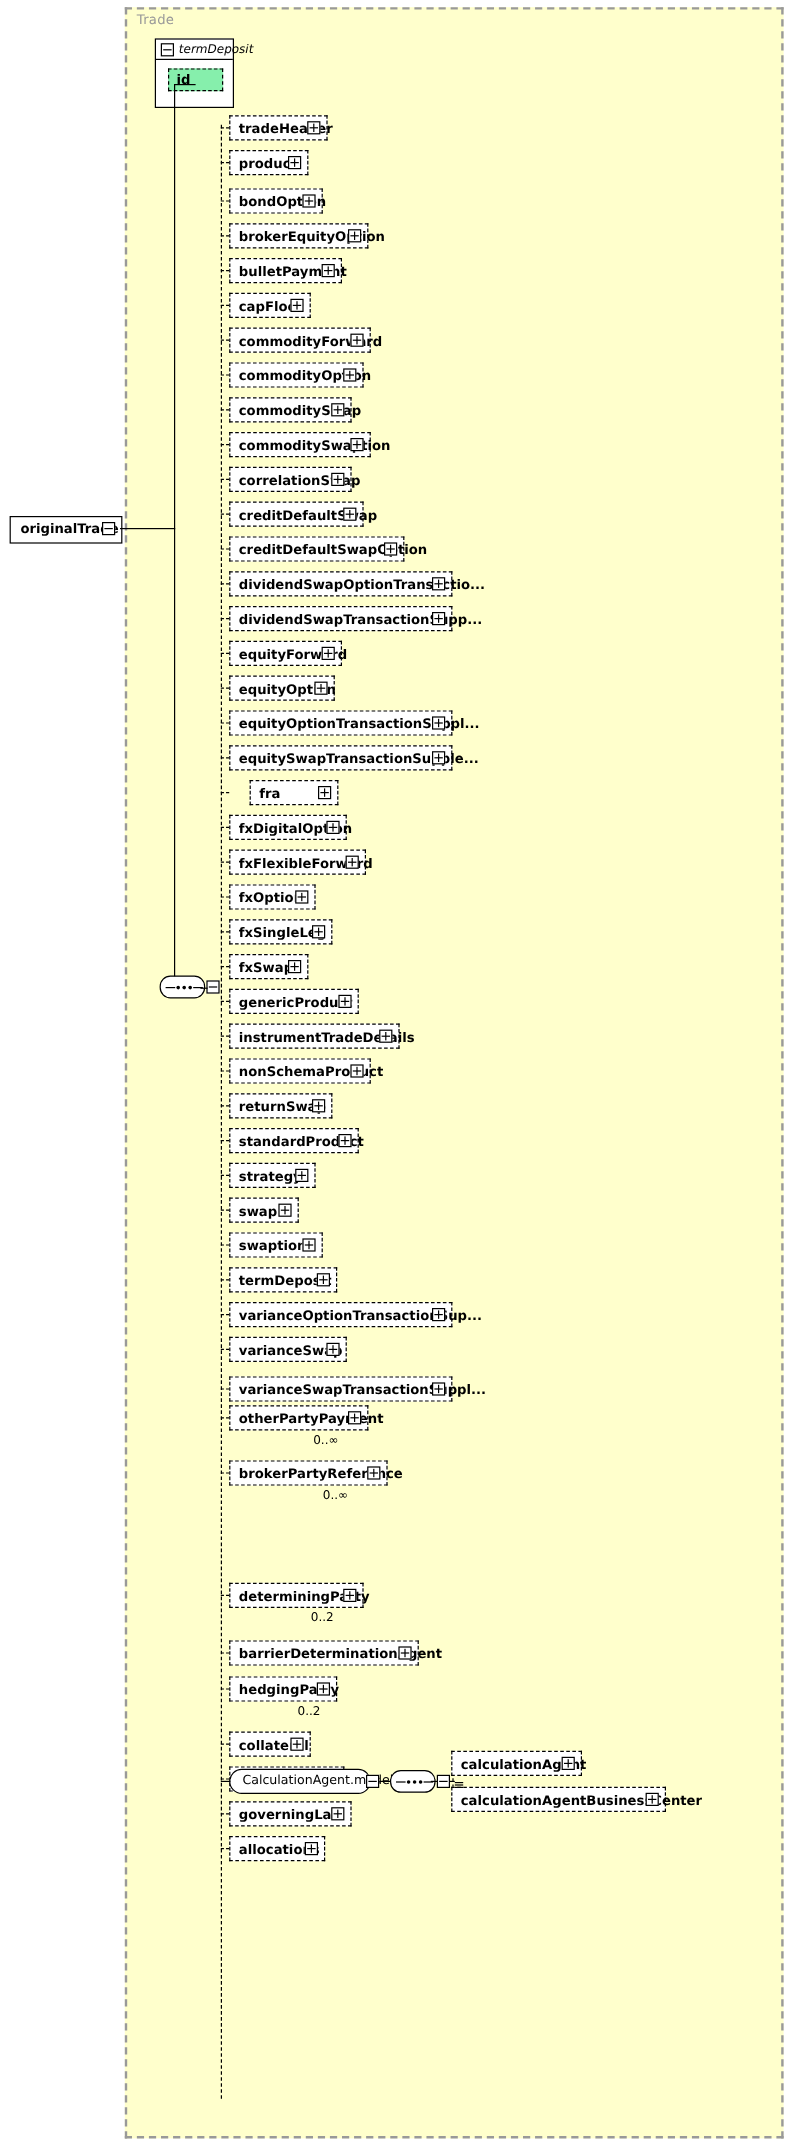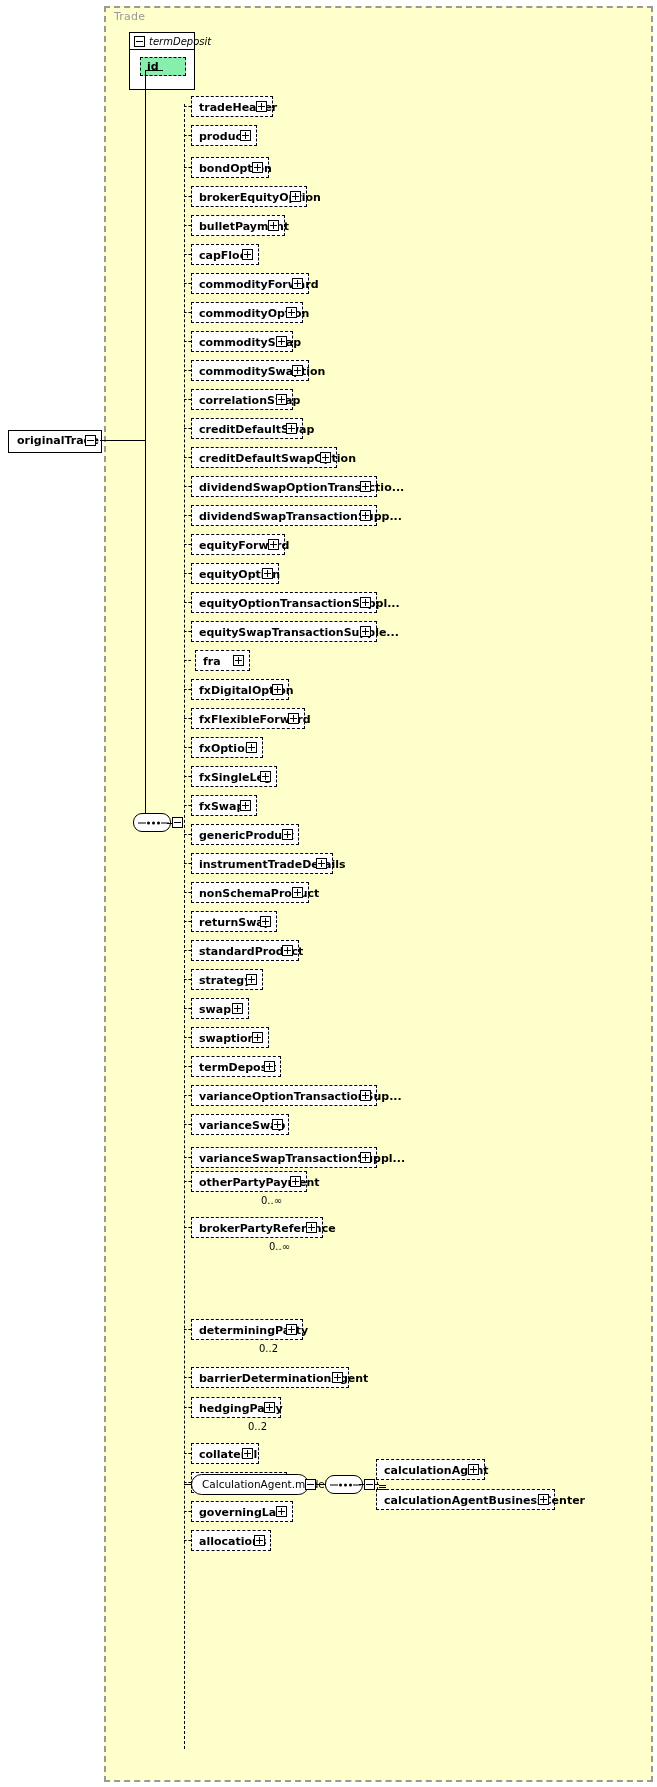--- a/index.html
+++ b/index.html
@@ -253,21 +253,21 @@
       <div class="node dashed" style="left: 191px; top: 592px; width: 186px;">
         <span class="lbl">equityOptionTransactionSuppl...</span>
         <span class="ctrl plus" style="right: 5px;"></span>
       </div>
       <div class="dln h" style="left: 184px; top: 602px; width: 7px;"></div>
       <div class="node dashed" style="left: 191px; top: 621px; width: 186px;">
         <span class="lbl">equitySwapTransactionSupple...</span>
         <span class="ctrl plus" style="right: 5px;"></span>
       </div>
       <div class="dln h" style="left: 184px; top: 631px; width: 7px;"></div>
-      <div class="node dashed" style="left: 195px; top: 650px; width: 55px; text-decoration: underline;">
+      <div class="node dashed" style="left: 208px; top: 650px; width: 74px; text-decoration: underline;">
         <span class="lbl">fra</span>
         <span class="ctrl plus" style="right: 5px;"></span>
       </div>
       <div class="dln h" style="left: 184px; top: 660px; width: 7px;"></div>
       <div class="node dashed" style="left: 191px; top: 679px; width: 98px;">
         <span class="lbl">fxDigitalOption</span>
         <span class="ctrl plus" style="right: 5px;"></span>
       </div>
       <div class="dln h" style="left: 184px; top: 689px; width: 7px;"></div>
       <div class="node dashed" style="left: 191px; top: 708px; width: 114px;">

